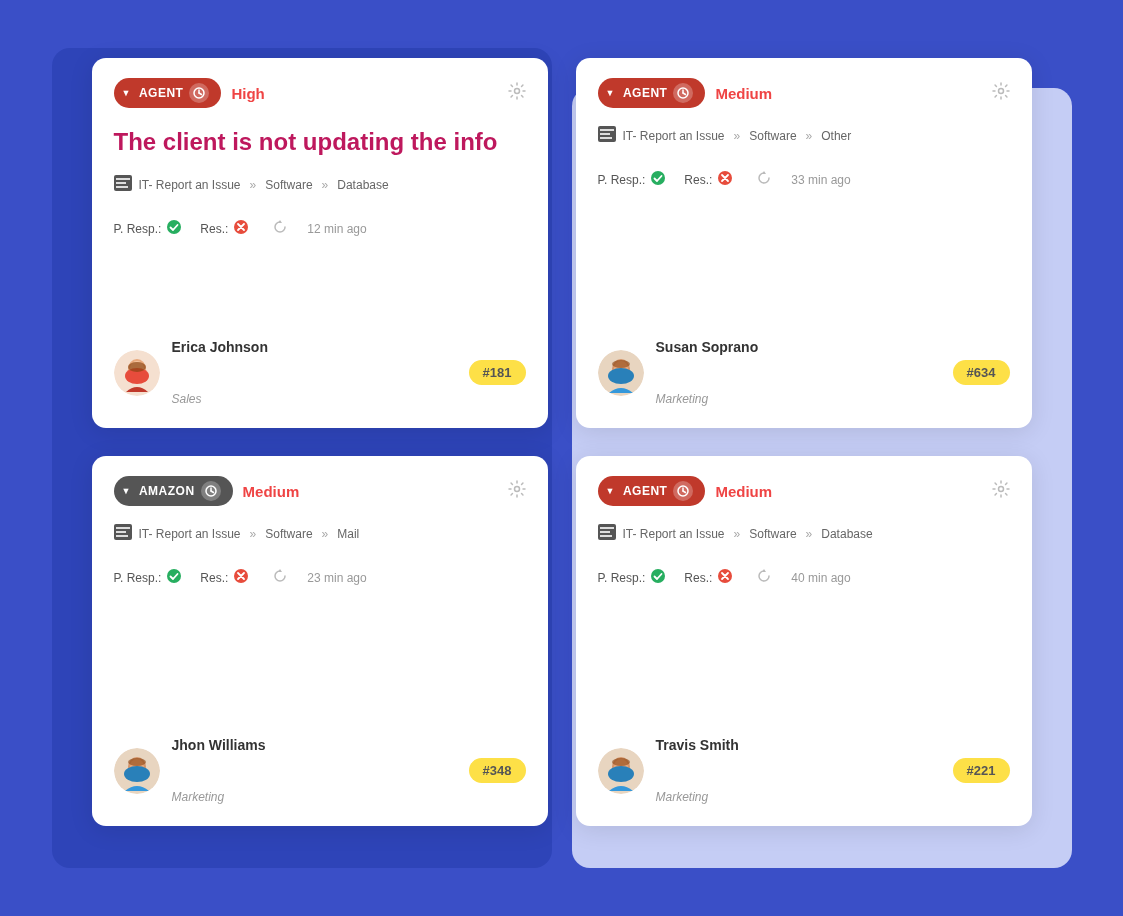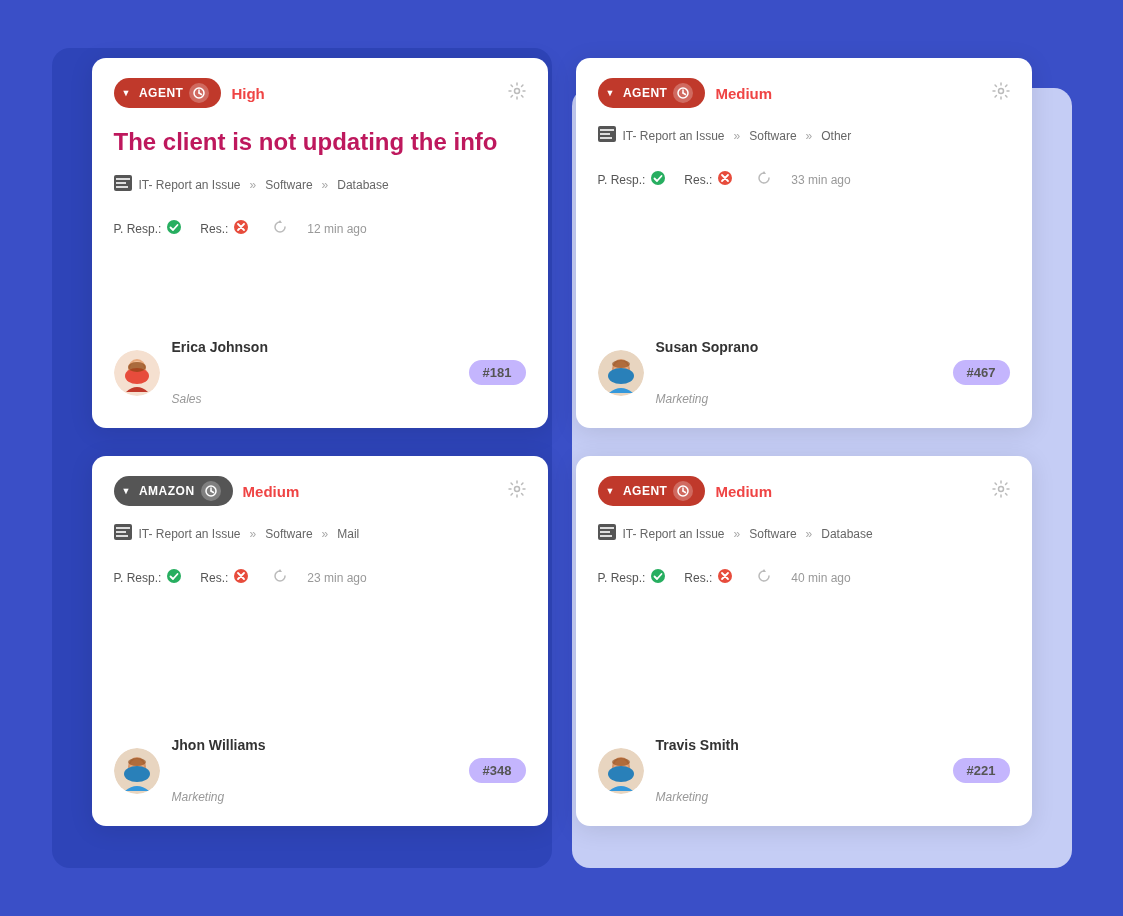--- a/index.html
+++ b/index.html
@@ -212,21 +212,21 @@
       font-weight: 600;
       color: #333;
     }
     .user-dept {
       font-size: 12px;
       color: #999;
       font-style: italic;
       margin-top: 37px;
     }
     .ticket-badge {
-      background: #c4b5fd;
+      background: #fde047;
       color: #555;
       border-radius: 20px;
       padding: 5px 14px;
       font-size: 13px;
       font-weight: 600;
     }
 
     
     .sla-section {
       display: flex;
@@ -439,21 +439,21 @@
       <ellipse cx="23" cy="19" rx="7" ry="8" fill="#e8a87c"></ellipse>
       <path d="M11 43 Q23 33 35 43" fill="#3498db" stroke="none"></path>
       <ellipse cx="23" cy="26" rx="13" ry="8" fill="#2980b9"></ellipse>
       <ellipse cx="23" cy="14" rx="9" ry="4" fill="#8B4513" opacity="0.6"></ellipse>
     </svg></div>
           <div>
             <div class="user-name">Susan Soprano</div>
             <div class="user-dept">Marketing</div>
           </div>
         </div>
-        <div class="ticket-badge">#467</div>
+        <div class="ticket-badge">#634</div>
       </div>
     </div>
 
     <div class="card" id="card-3">
       <div class="card-header">
         <div class="card-header-left">
           <div class="agent-badge amazon-badge">
             <span class="badge-arrow">▼</span>
             <span>AMAZON</span>
             <span class="badge-clock">

